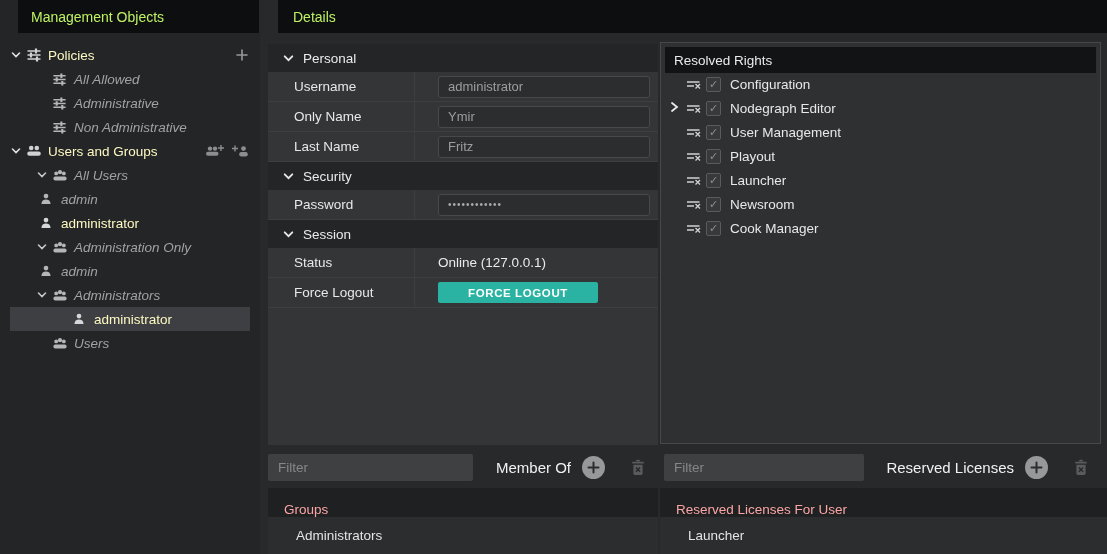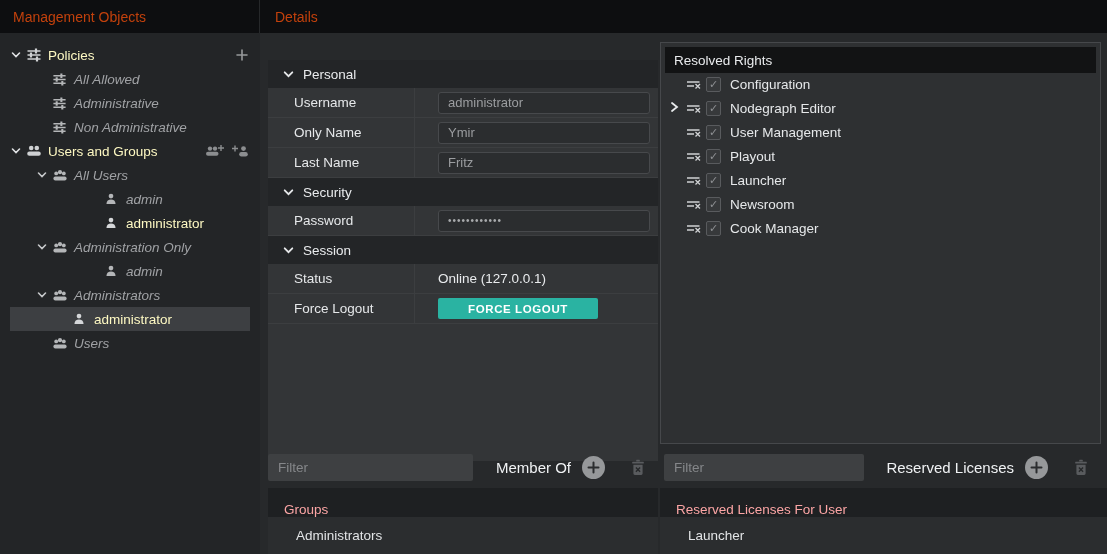--- a/index.html
+++ b/index.html
@@ -4,48 +4,48 @@
 <style>
   * { margin:0; padding:0; box-sizing:border-box; }
   html,body { width:1107px; height:554px; overflow:hidden; }
   body {
     background:#27292b;
     font-family:"Liberation Sans", sans-serif;
     position:relative;
     color:#e8eaec;
   }
   .panel-header {
-    height:33px; background:#0d0e10; color:#c2410c;
-    display:flex; align-items:center; font-size:14px;
+    height:33px; background:#0d0e10; color:#bef264;
+    display:flex; align-items:center; font-size:14px;margin-left:18px;
   }
   
   .sidebar { position:absolute; left:0; top:0; bottom:0; width:260px; background:#232527; }
   .sidebar .panel-header { padding-left:13px; border-right:1px solid #26282a; }
   .tree { padding-top:10px; }
   .trow {
     height:24px; display:flex; align-items:center;
     font-size:13.5px; font-style:italic; color:#a0a2a5; cursor:default;
   }
   .trow.plain { font-style:normal; color:#fef9c3; }
   .lvl0 { padding-left:10px; }
   .lvl1 { padding-left:36px; }
-  .lvl2 { padding-left:88px; }
+  .lvl2 { padding-left:23px; }
   .trow.selected { background:#3d3f42; margin:0 10px 0 10px; padding-left:46px; }
   .chev, .chev-sp { width:16px; display:flex; align-items:center; flex:none; }
   .ticon { width:20px; display:flex; align-items:center; flex:none; }
   .tlabel { margin-left:2px; white-space:nowrap; }
   .tfill { flex:1; }
   .taction { display:flex; align-items:center; margin-right:11px; }
   .taction + .taction { margin-left:0; }
   
   .main { position:absolute; left:260px; right:0; top:0; bottom:0; }
   .main .panel-header { padding-left:15px; }
   .content { position:absolute; top:33px; left:0; right:0; bottom:0; background:#27292b; }
   
-  .form-col { position:absolute; left:8px; top:27px; width:390px; height:401px; background:#333537; }
+  .form-col { position:absolute; left:8px; top:11px; width:390px; height:401px; background:#333537; }
   .sec-header {
     height:28px; background:#232527; display:flex; align-items:center;
     padding-left:14px; font-size:13.5px; color:#e9ebed; gap:8px;
   }
   .frow { height:30px; display:flex; align-items:stretch; border-bottom:1px solid #3c3e40;gap:13px; }
   .flabel {
     width:147px; padding-left:26px; font-size:13.5px; color:#e6e8ea;
     border-right:1px solid #3c3e40; display:flex; align-items:center; flex:none;
   }
   .fvalue { flex:1; display:flex; align-items:center; padding-left:10px; }

